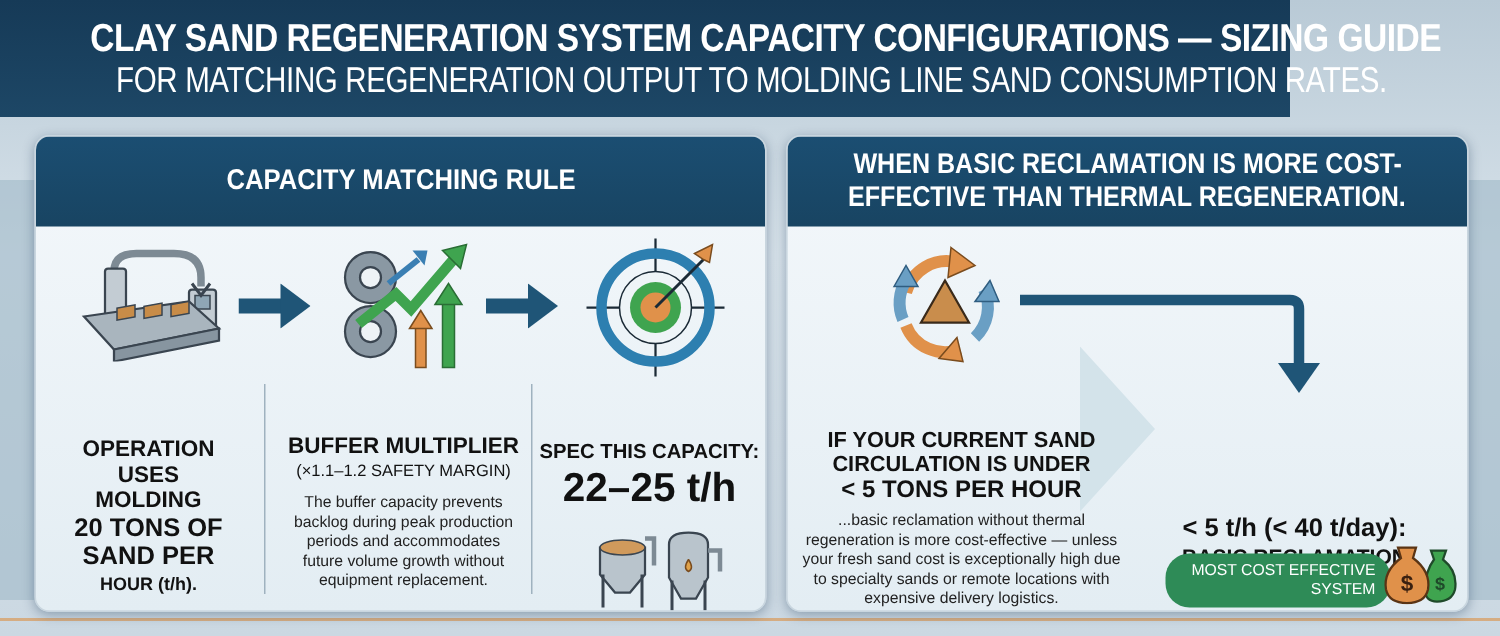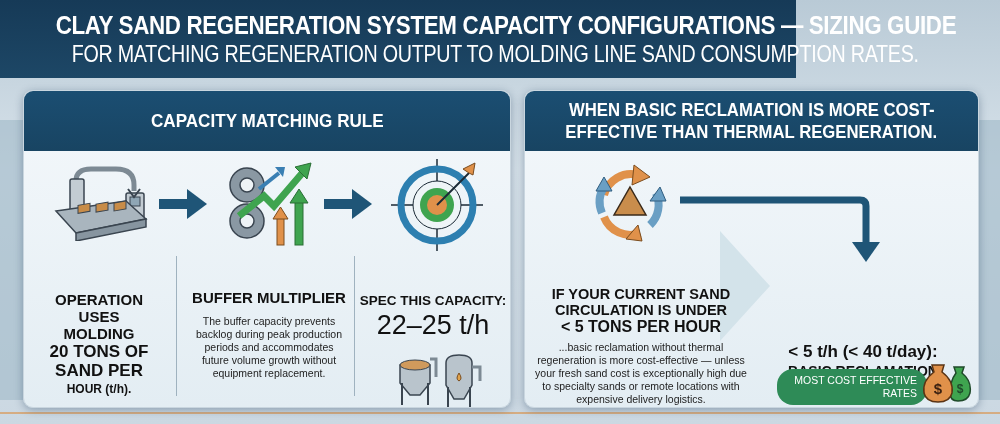--- a/index.html
+++ b/index.html
@@ -7,21 +7,21 @@
   body {
     font-family: "Liberation Sans", sans-serif;
     position: relative;
     background: linear-gradient(180deg, #b9cad6 0%, #d7e2ea 40%, #cbd8e2 100%);
   }
   
   .bg-lines { position: absolute; inset: 0; overflow: hidden; }
   .bg-lines .stripe { position: absolute; background: rgba(255,255,255,0.35); }
   .bg-lines .orange { position: absolute; height: 3px; background: #d99a5a; opacity: .7; }
   .header {
-    position: absolute; left: 0; top: 0; width: 796px; height: 78px;
+    position: absolute; left: 0; top: 0; width: 860px; height: 78px;
     background: linear-gradient(180deg, #163a57 0%, #1d4766 100%);
     color: #fff; text-align: center; padding-top: 10px;
   }
   .header .title {
     font-weight: bold; font-size: 26px; letter-spacing: -0.4px;
     transform: scaleX(0.86); transform-origin: center; white-space: nowrap;
     line-height: 30px;
   }
   .header .subtitle {
     font-size: 24px; letter-spacing: -0.3px; white-space: nowrap;
@@ -121,39 +121,40 @@
     <polygon points="71,42 80,28 89,42" fill="#3fa44f" stroke="#2a6e35"></polygon>
   </svg>
 
   <svg class="arrow-right" style="left:300px;top:98px" width="48" height="30" viewBox="0 0 48 30">
     <rect x="0" y="10" width="30" height="10" fill="#1f5577"></rect>
     <polygon points="28,0 48,15 28,30" fill="#1f5577"></polygon>
   </svg>
 
   <div class="col" style="left:160px;top:198px;width:170px">
     <div class="bold-cap" style="font-size:15px;line-height:18px">BUFFER MULTIPLIER</div>
+    <div style="font-size:11px;line-height:14px">(×1.1–1.2 SAFETY MARGIN)</div>
     <div class="small-body" style="margin-top:8px;padding:0 8px">The buffer capacity prevents backlog during peak production periods and accommodates future volume growth without equipment replacement.</div>
   </div>
 
   <div class="divider" style="left:330px;top:165px;height:140px"></div>
 
   <svg class="col" style="left:365px;top:66px" width="96" height="96" viewBox="0 0 96 96">
     <line x1="48" y1="2" x2="48" y2="94" stroke="#1b2a36" stroke-width="1.5"></line>
     <line x1="2" y1="48" x2="94" y2="48" stroke="#1b2a36" stroke-width="1.5"></line>
     <circle cx="48" cy="48" r="36" fill="none" stroke="#2d7fb0" stroke-width="7"></circle>
     <circle cx="48" cy="48" r="24" fill="#eef4f7" stroke="#1b2a36" stroke-width="1"></circle>
     <circle cx="48" cy="48" r="17" fill="#3fa44f"></circle>
     <circle cx="48" cy="48" r="10" fill="#e0914a"></circle>
     <line x1="48" y1="48" x2="80" y2="16" stroke="#1b2a36" stroke-width="2"></line>
     <polygon points="74,12 86,6 84,18 80,16" fill="#e0914a" stroke="#7a4c1e"></polygon>
   </svg>
 
   <div class="col" style="left:334px;top:202px;width:150px">
     <div class="bold-cap" style="font-size:13.5px;line-height:16px;white-space:nowrap">SPEC THIS CAPACITY:</div>
-    <div style="font-size:27px;font-weight:normal;line-height:32px">22–25 t/h</div>
+    <div style="font-size:27px;font-weight:bold;line-height:32px">22–25 t/h</div>
   </div>
 
   <svg class="col" style="left:370px;top:260px" width="90" height="56" viewBox="0 0 90 56">
     <path d="M6 14 L36 14 L36 32 L26 44 L16 44 L6 32 Z" fill="#b9c4cc" stroke="#3a4550" stroke-width="1.5"></path>
     <ellipse cx="21" cy="14" rx="15" ry="5" fill="#d09a5c" stroke="#3a4550"></ellipse>
     <line x1="8" y1="32" x2="8" y2="54" stroke="#3a4550" stroke-width="2"></line>
     <line x1="34" y1="32" x2="34" y2="54" stroke="#3a4550" stroke-width="2"></line>
     <path d="M36 8 L42 8 L42 26" fill="none" stroke="#7d8a94" stroke-width="3"></path>
     <path d="M52 12 Q52 4 65 4 Q78 4 78 12 L78 34 L70 48 L60 48 L52 34 Z" fill="#b9c4cc" stroke="#3a4550" stroke-width="1.5"></path>
     <path d="M65 22 q-4 6 0 8 q4 -2 0 -8" fill="#e0a24a" stroke="#7a4c1e"></path>
@@ -198,21 +199,21 @@
   </div>
 
   <div class="col" style="left:238px;top:250px;width:200px">
     <div style="font-size:17px;font-weight:bold;line-height:22px;white-space:nowrap">&lt; 5 t/h (&lt; 40 t/day):</div>
     <div class="bold-cap" style="font-size:14px;line-height:17px">BASIC RECLAMATION</div>
     <div class="bold-cap" style="font-size:14px;line-height:17px">IS USUALLY SUFFICIENT.</div>
   </div>
 
   <div class="pill" style="left:252px;top:278px;width:150px;top:278px">
     <div>MOST COST EFFECTIVE</div>
-    <div>RATES</div>
+    <div>SYSTEM</div>
   </div>
 
   <svg style="position:absolute;left:395px;top:268px" width="52" height="44" viewBox="0 0 52 44">
     <path d="M34 8 L44 8 L42 14 Q52 22 50 34 Q48 42 38 42 Q30 42 30 34 Q30 22 36 14 Z" fill="#3fa44f" stroke="#1f4a2a" stroke-width="1.5"></path>
     <text x="40" y="34" font-size="12" font-weight="bold" fill="#1f4a2a" text-anchor="middle" font-family="Liberation Sans, sans-serif">$</text>
     <path d="M12 6 L24 6 L22 13 Q34 22 32 34 Q30 43 18 43 Q6 43 4 34 Q2 22 14 13 Z" fill="#e0914a" stroke="#5a3414" stroke-width="1.5"></path>
     <text x="18" y="35" font-size="15" font-weight="bold" fill="#3a2010" text-anchor="middle" font-family="Liberation Sans, sans-serif">$</text>
   </svg>
 </div>
 

